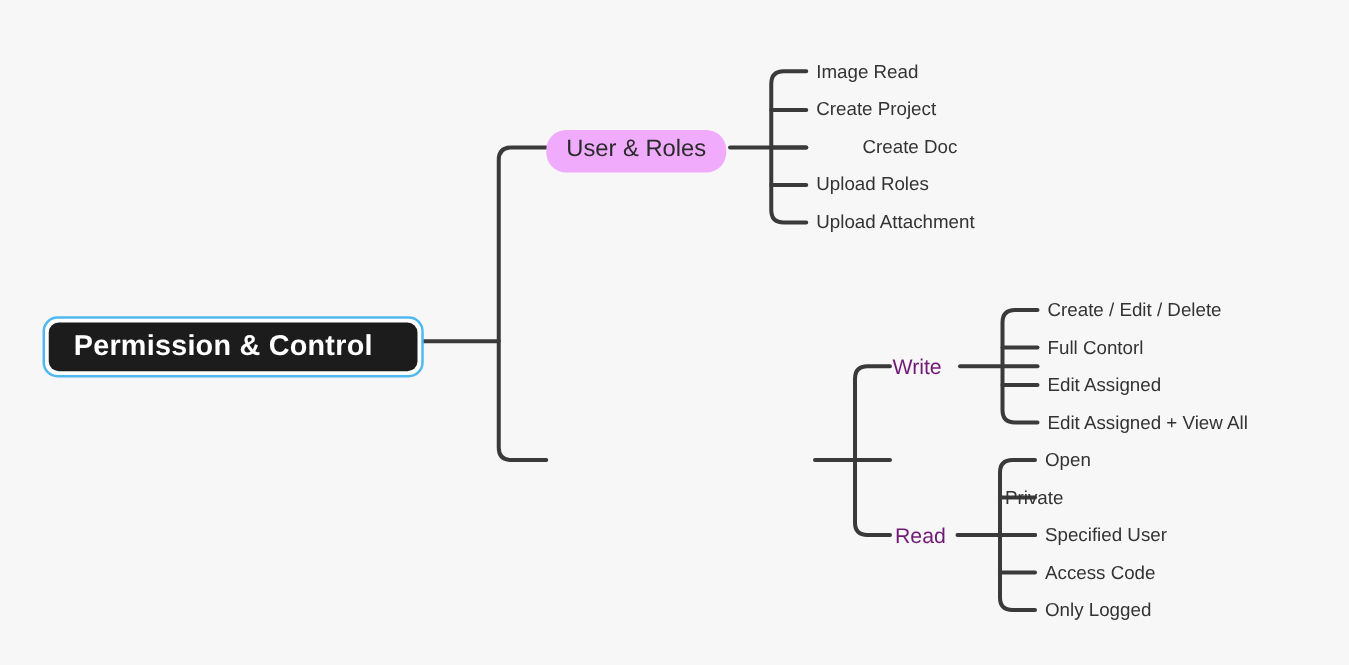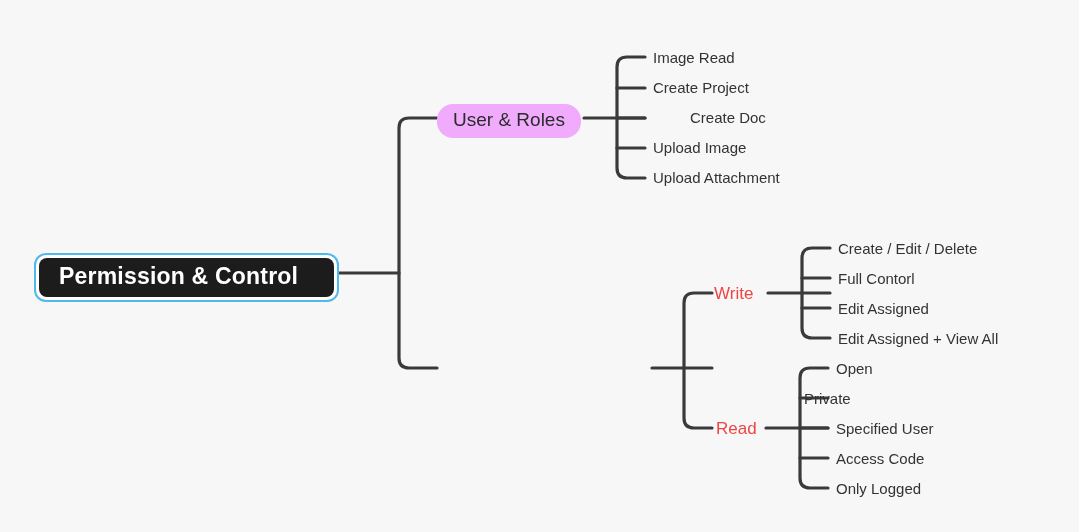--- a/index.html
+++ b/index.html
@@ -57,21 +57,21 @@
     background: #f0abfc;
     border-radius: 16px;
     color: #2b2b2b;
     font-size: 19px;
     padding: 5px 16px 7px 16px;
     line-height: 1.15;
   }
 
   
   .sublabel {
-    color: #ef4444;
+    color: #701a75;
     font-size: 17px;
     line-height: 1.15;
   }
 
   
   .leaf {
     color: #333333;
     font-size: 15px;
     line-height: 1.15;
   }
@@ -116,21 +116,21 @@
 
   <div class="node root-wrap">
     <div class="root-inner">Permission &amp; Control</div>
   </div>
 
   <div class="node pill" style="left:437px; top:104px;">User &amp; Roles</div>
 
   <div class="node leaf" style="left:653px; top:49px;">Image Read</div>
   <div class="node leaf" style="left:653px; top:79px;">Create Project</div>
   <div class="node leaf" style="left:690px; top:109px;">Create Doc</div>
-  <div class="node leaf" style="left:653px; top:139px;">Upload Image</div>
+  <div class="node leaf" style="left:653px; top:139px;">Upload Roles</div>
   <div class="node leaf" style="left:653px; top:169px;">Upload Attachment</div>
 
 
   <div class="node sublabel" style="left:714px; top:284px;">Write</div>
 
   <div class="node leaf" style="left:838px; top:240px;">Create / Edit / Delete</div>
   <div class="node leaf" style="left:838px; top:270px;">Full Contorl</div>
   <div class="node leaf" style="left:838px; top:300px;">Edit Assigned</div>
   <div class="node leaf" style="left:838px; top:330px;">Edit Assigned + View All</div>
 

